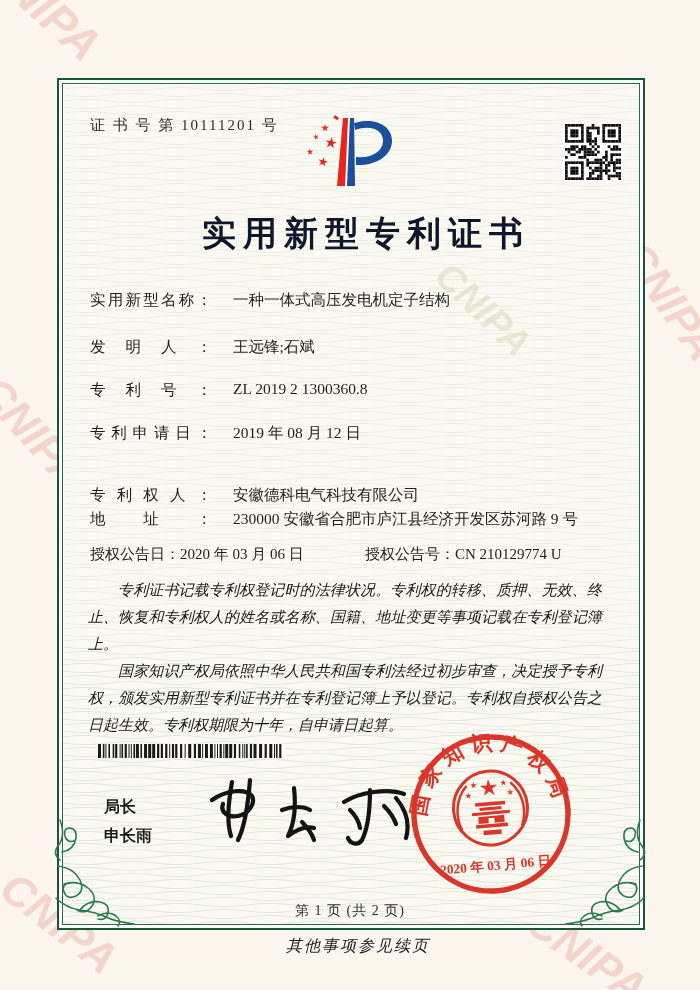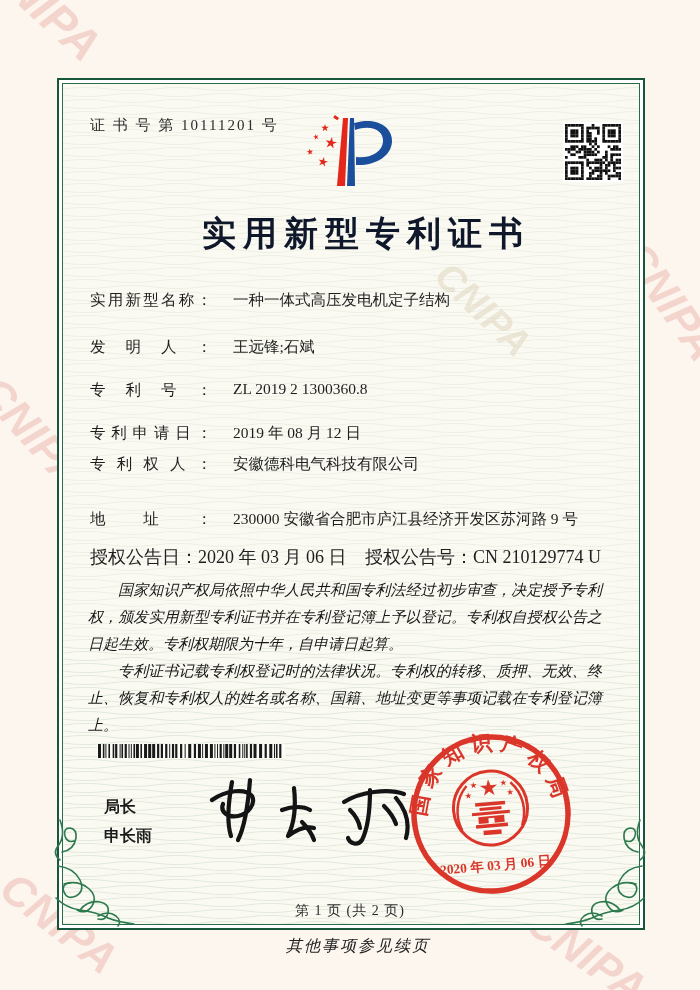--- a/index.html
+++ b/index.html
@@ -30,21 +30,21 @@
   .content{position:absolute;inset:0;z-index:3;padding-left:30px;}
   .cert-no{position:absolute;left:90px;top:116px;font-size:15px;color:#2b2b2b;letter-spacing:2px;}
   .logo{position:absolute;left:296px;top:110px;width:104px;height:86px;}
   .qr{position:absolute;left:563px;top:122px;width:56px;height:56px;background:#fff;padding:2px;}
   .title{position:absolute;left:16px;top:211px;width:700px;text-align:center;
          font-size:34px;font-weight:bold;color:#0f172a;letter-spacing:7px;}
   .row{position:absolute;left:90px;width:530px;font-size:15.5px;color:#1e1e1e;white-space:nowrap;}
   .flabel{display:inline-block;width:122px;text-align:justify;text-align-last:justify;
           vertical-align:top;}
   .fvalue{margin-left:21px;}
-  .grantrow{position:absolute;left:90px;top:545px;width:540px;font-size:18px;color:#1e1e1e;}
+  .grantrow{position:absolute;left:90px;top:545px;width:540px;font-size:15px;color:#1e1e1e;}
   .grant2{position:absolute;left:275px;top:0;}
   .legal{position:absolute;left:88px;top:577px;width:514px;font-size:15px;line-height:27px;
          color:#151515;text-align:justify;font-style:italic;}
   .legal p{margin:0;text-indent:2em;}
   .barcode{position:absolute;left:97px;top:744px;width:188px;height:14px;background:#fdfdf8;}
   .officer{position:absolute;left:104px;top:792px;font-family:"Liberation Sans","DejaVu Sans",sans-serif;
            font-size:16px;font-weight:600;color:#1c1c1c;line-height:29px;}
   .signature{position:absolute;left:198px;top:766px;width:215px;height:95px;}
   .seal{position:absolute;left:404px;top:726px;width:174px;height:176px;transform:rotate(-5deg);}
   .pageno{position:absolute;left:0;top:902px;width:700px;text-align:center;
@@ -482,37 +482,37 @@
     </div>
     <div class="row" style="top:337px">
       <span class="flabel">发明人：</span><span class="fvalue">王远锋;石斌</span>
     </div>
     <div class="row" style="top:380px">
       <span class="flabel">专利号：</span><span class="fvalue">ZL 2019 2 1300360.8</span>
     </div>
     <div class="row" style="top:423px">
       <span class="flabel">专利申请日：</span><span class="fvalue">2019 年 08 月 12 日</span>
     </div>
-    <div class="row" style="top:454px">
+    <div class="row" style="top:485px">
       <span class="flabel">专利权人：</span><span class="fvalue">安徽德科电气科技有限公司</span>
     </div>
     <div class="row" style="top:509px">
       <span class="flabel">地址：</span><span class="fvalue">230000 安徽省合肥市庐江县经济开发区苏河路 9 号</span>
     </div>
 
     <div class="grantrow">
       <span>授权公告日：</span><span>2020 年 03 月 06 日</span>
       <span class="grant2">
         <span>授权公告号：</span><span>CN 210129774 U</span>
       </span>
     </div>
 
     <div class="legal">
+      <p>专利证书记载专利权登记时的法律状况。专利权的转移、质押、无效、终止、恢复和专利权人的姓名或名称、国籍、地址变更等事项记载在专利登记簿上。</p>
       <p>国家知识产权局依照中华人民共和国专利法经过初步审查，决定授予专利权，颁发实用新型专利证书并在专利登记簿上予以登记。专利权自授权公告之日起生效。专利权期限为十年，自申请日起算。</p>
-      <p>专利证书记载专利权登记时的法律状况。专利权的转移、质押、无效、终止、恢复和专利权人的姓名或名称、国籍、地址变更等事项记载在专利登记簿上。</p>
     </div>
 
     <svg class="barcode" id="barcode" viewBox="0 0 188 14" preserveAspectRatio="none">
         <rect x="1" y="0" width="3" height="14" fill="#1a1a1a"></rect>
         <rect x="5.83078278109002" y="0" width="1.6" height="14" fill="#1a1a1a"></rect>
         <rect x="8.41325417198858" y="0" width="1" height="14" fill="#1a1a1a"></rect>
         <rect x="11.430569904125562" y="0" width="1.6" height="14" fill="#1a1a1a"></rect>
         <rect x="15.646134716200706" y="0" width="1.6" height="14" fill="#1a1a1a"></rect>
         <rect x="18.113577184599627" y="0" width="2.2" height="14" fill="#1a1a1a"></rect>
         <rect x="22.60488230744604" y="0" width="1" height="14" fill="#1a1a1a"></rect>

